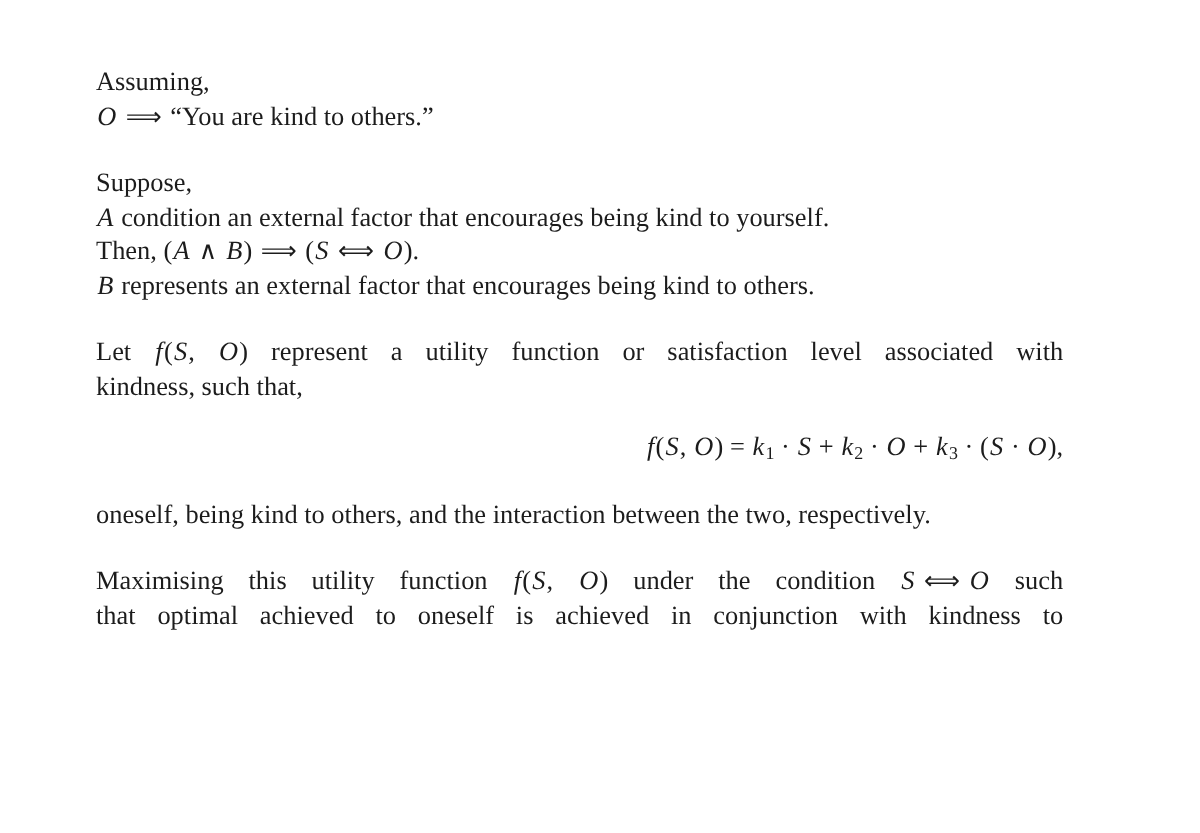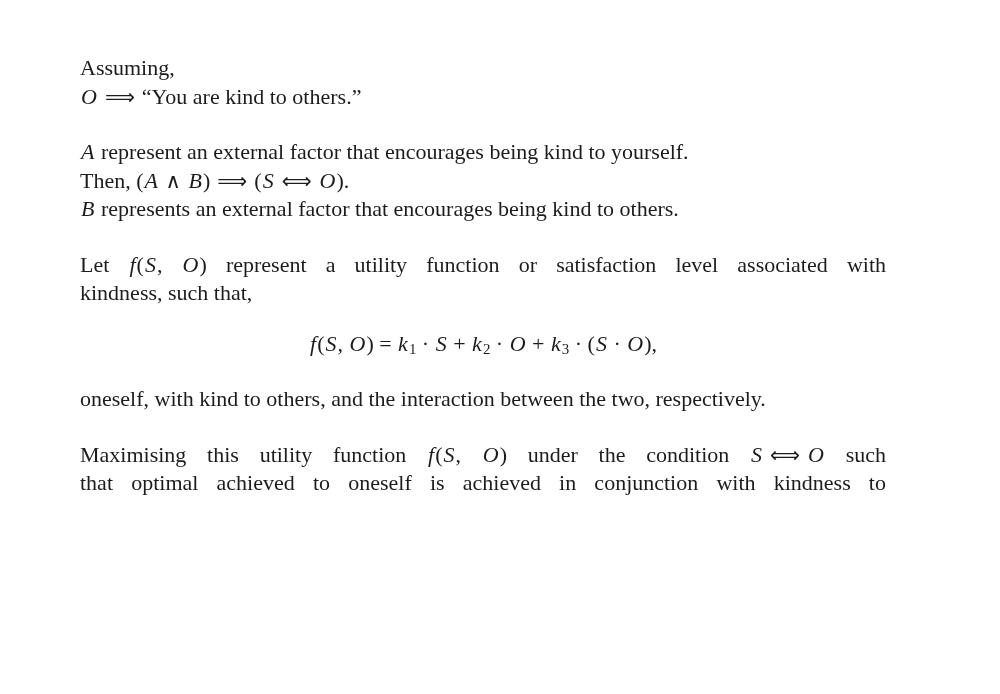--- a/index.html
+++ b/index.html
@@ -24,21 +24,21 @@
     color: #1c1c1c;
   }
   .block {
     margin: 0 0 27px 0;
   }
   .block:has(+ .equation) {
     margin-bottom: 4px;
   }
   .block.equation {
     margin: 22px 0;
-    text-align: center;
+    text-align: right;
   }
   .line {
     white-space: normal;
   }
   .line.jl {
     text-align: justify;
     text-align-last: justify;
   }
   .rm { font-style: normal; }
   .it {
@@ -61,31 +61,32 @@
 </style>
 </head>
 <body style="background: rgb(255, 255, 255);">
 
 <div class="doc-content" style="color: rgb(28, 28, 28);">
     <div class="block para">
       <div class="line"><span class="rm">Assuming,</span></div>
       <div class="line"><span class="it">O</span><span class="ar">⟹</span><span class="rm">“You are kind to others.”</span></div>
     </div>
     <div class="block para">
-      <div class="line"><span class="it">A</span><span class="rm"> represent an external factor that encourages being kind to yourself.</span></div>
+      <div class="line"><span class="rm">Suppose,</span></div>
+      <div class="line"><span class="it">A</span><span class="rm"> condition an external factor that encourages being kind to yourself.</span></div>
       <div class="line"><span class="rm">Then, (</span><span class="it">A</span><span class="op"> ∧ </span><span class="it">B</span><span class="rm">)</span><span class="ar">⟹</span><span class="rm">(</span><span class="it">S</span><span class="ar">⟺</span><span class="it">O</span><span class="rm">).</span></div>
       <div class="line"><span class="it">B</span><span class="rm"> represents an external factor that encourages being kind to others.</span></div>
     </div>
     <div class="block para">
       <div class="line jl"><span class="rm">Let </span><span class="it">f</span><span class="rm">(</span><span class="it">S</span><span class="rm">, </span><span class="it">O</span><span class="rm">) represent a utility function or satisfaction level associated with</span></div>
       <div class="line"><span class="rm">kindness, such that,</span></div>
     </div>
     <div class="block equation">
       <div class="line"><span class="it">f</span><span class="rm">(</span><span class="it">S</span><span class="rm">, </span><span class="it">O</span><span class="rm">) = </span><span class="it">k</span><span class="sub">1</span><span class="rm"> · </span><span class="it">S</span><span class="rm"> + </span><span class="it">k</span><span class="sub">2</span><span class="rm"> · </span><span class="it">O</span><span class="rm"> + </span><span class="it">k</span><span class="sub">3</span><span class="rm"> · (</span><span class="it">S</span><span class="rm"> · </span><span class="it">O</span><span class="rm">),</span></div>
     </div>
     <div class="block para">
-      <div class="line"><span class="rm">oneself, with kind to others, and the interaction between the two, respectively.</span></div>
+      <div class="line"><span class="rm">oneself, being kind to others, and the interaction between the two, respectively.</span></div>
     </div>
     <div class="block para">
       <div class="line jl"><span class="rm">Maximising this utility function </span><span class="it">f</span><span class="rm">(</span><span class="it">S</span><span class="rm">, </span><span class="it">O</span><span class="rm">) under the condition </span><span class="it">S</span><span class="ar">⟺</span><span class="it">O</span><span class="rm"> such</span></div>
       <div class="line jl"><span class="rm">that optimal achieved to oneself is achieved in conjunction with kindness to</span></div>
     </div>
   </div>
 
 </body></html>

